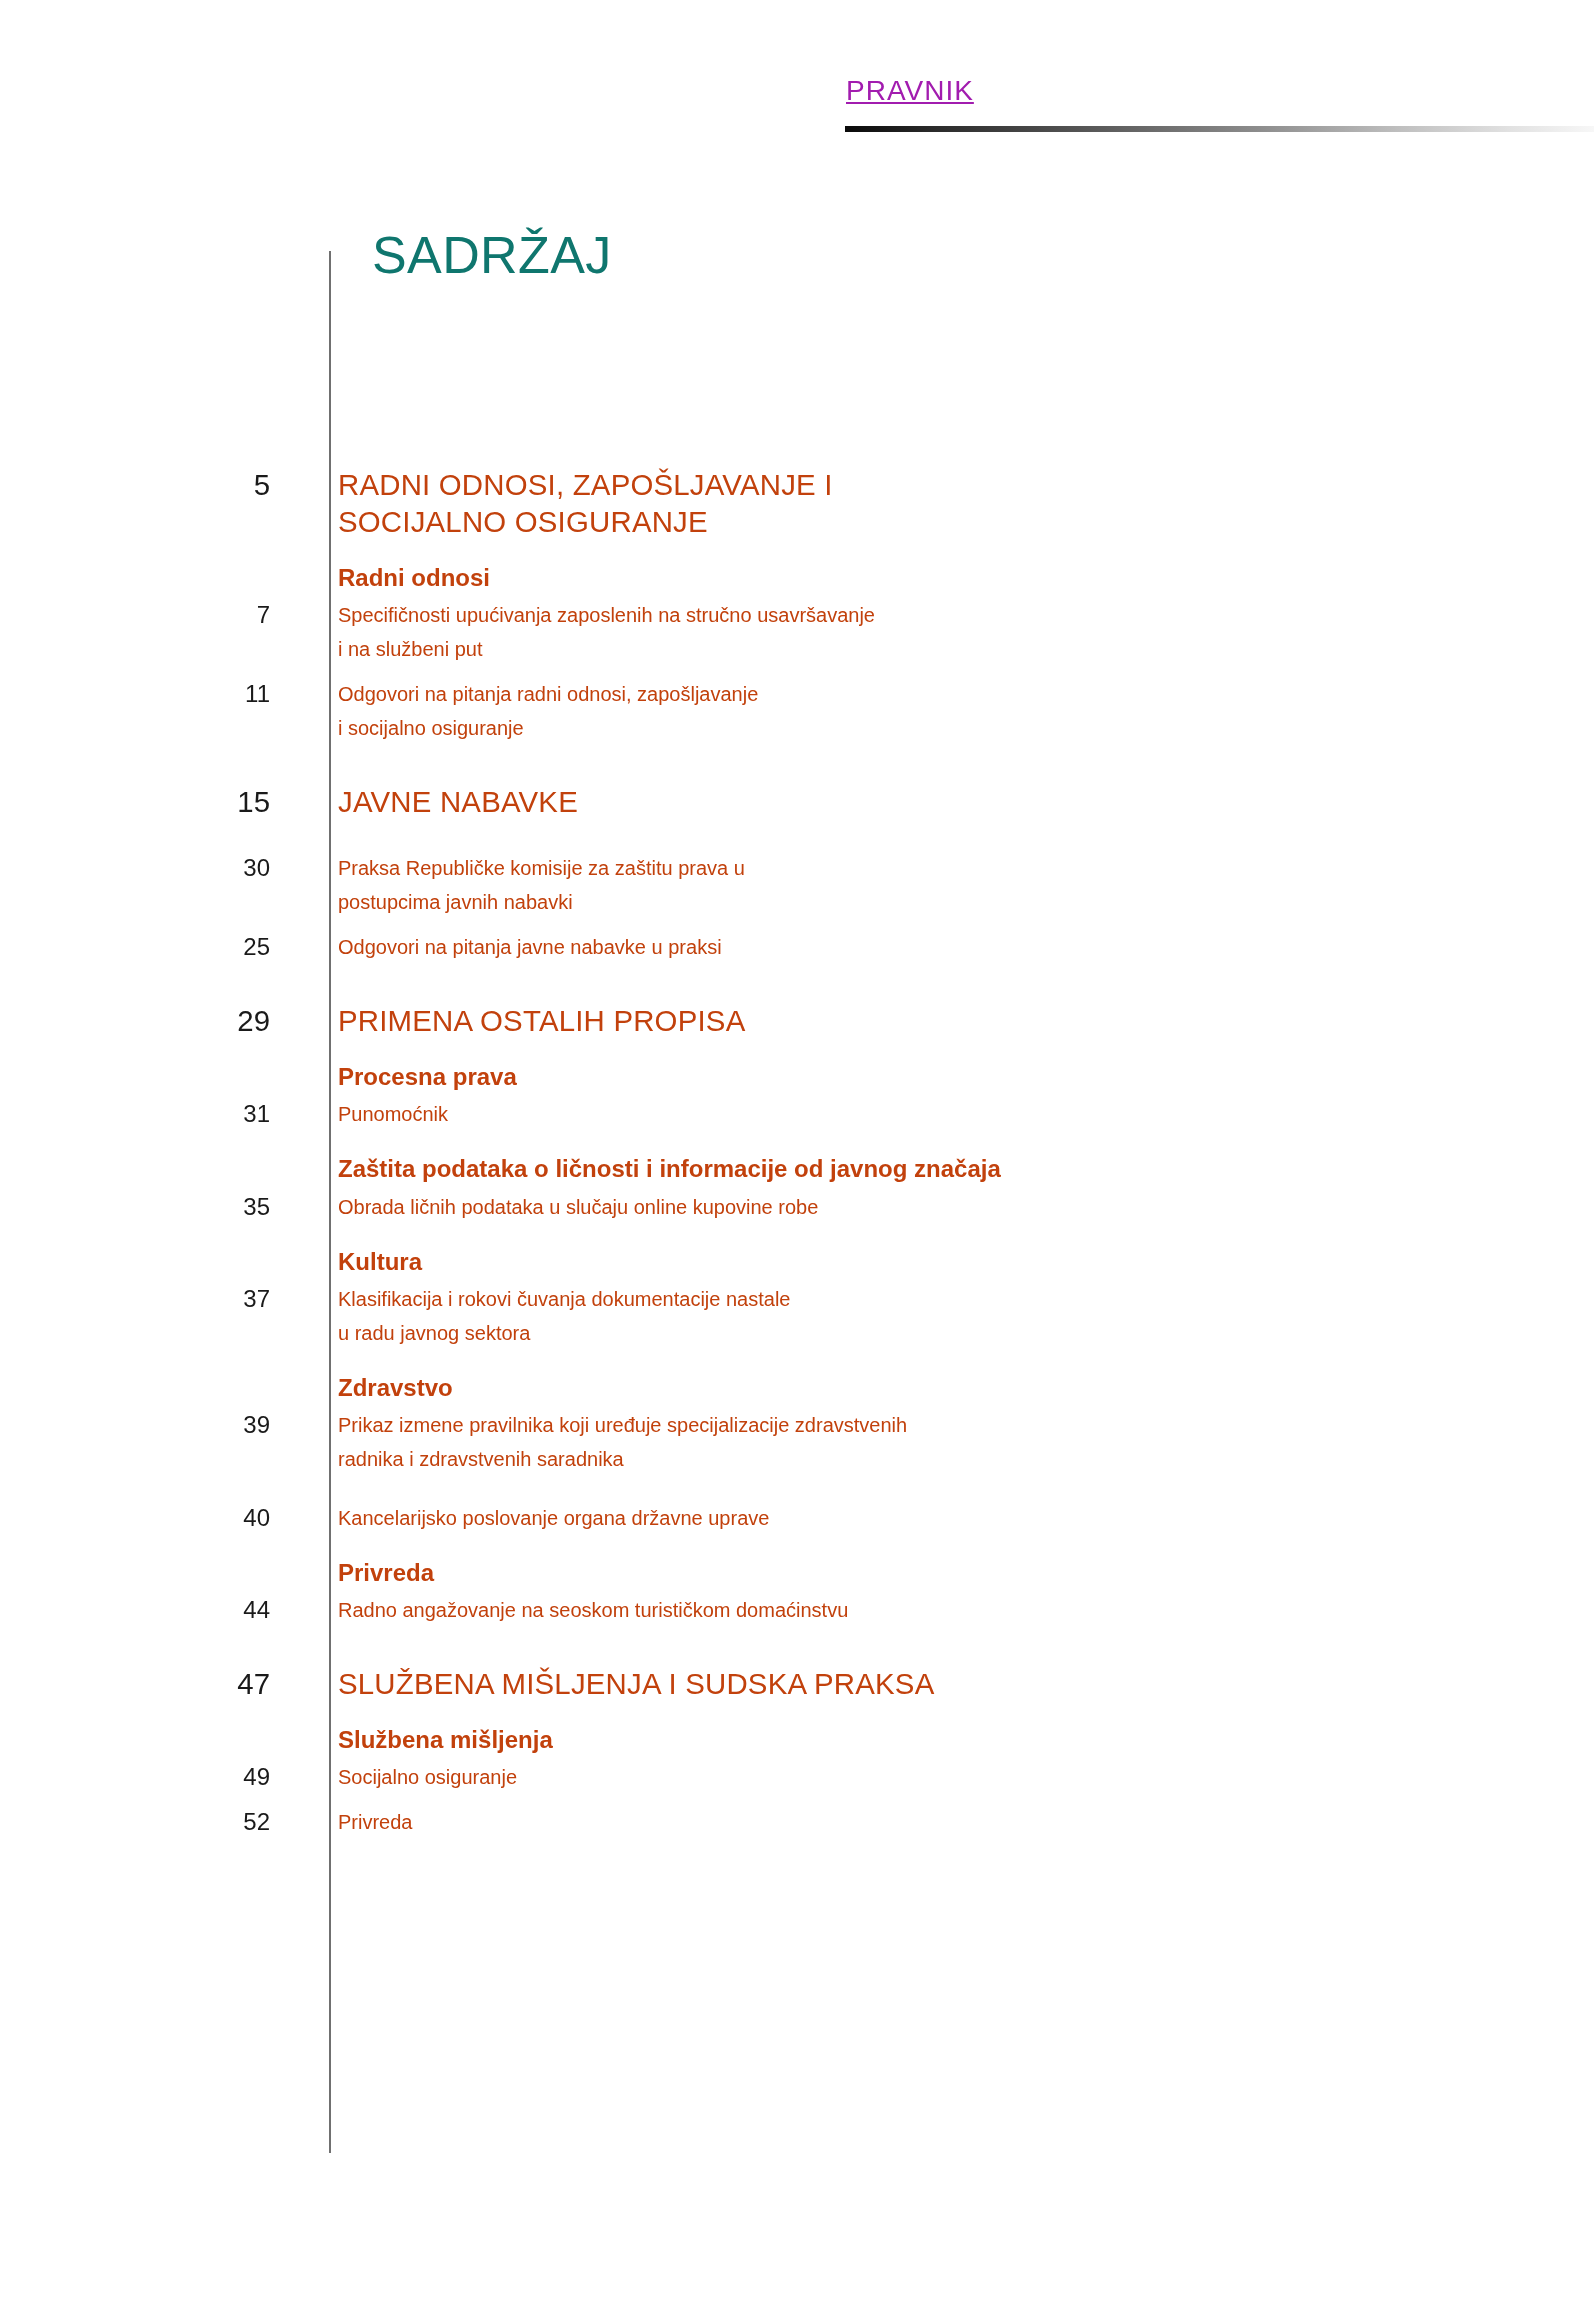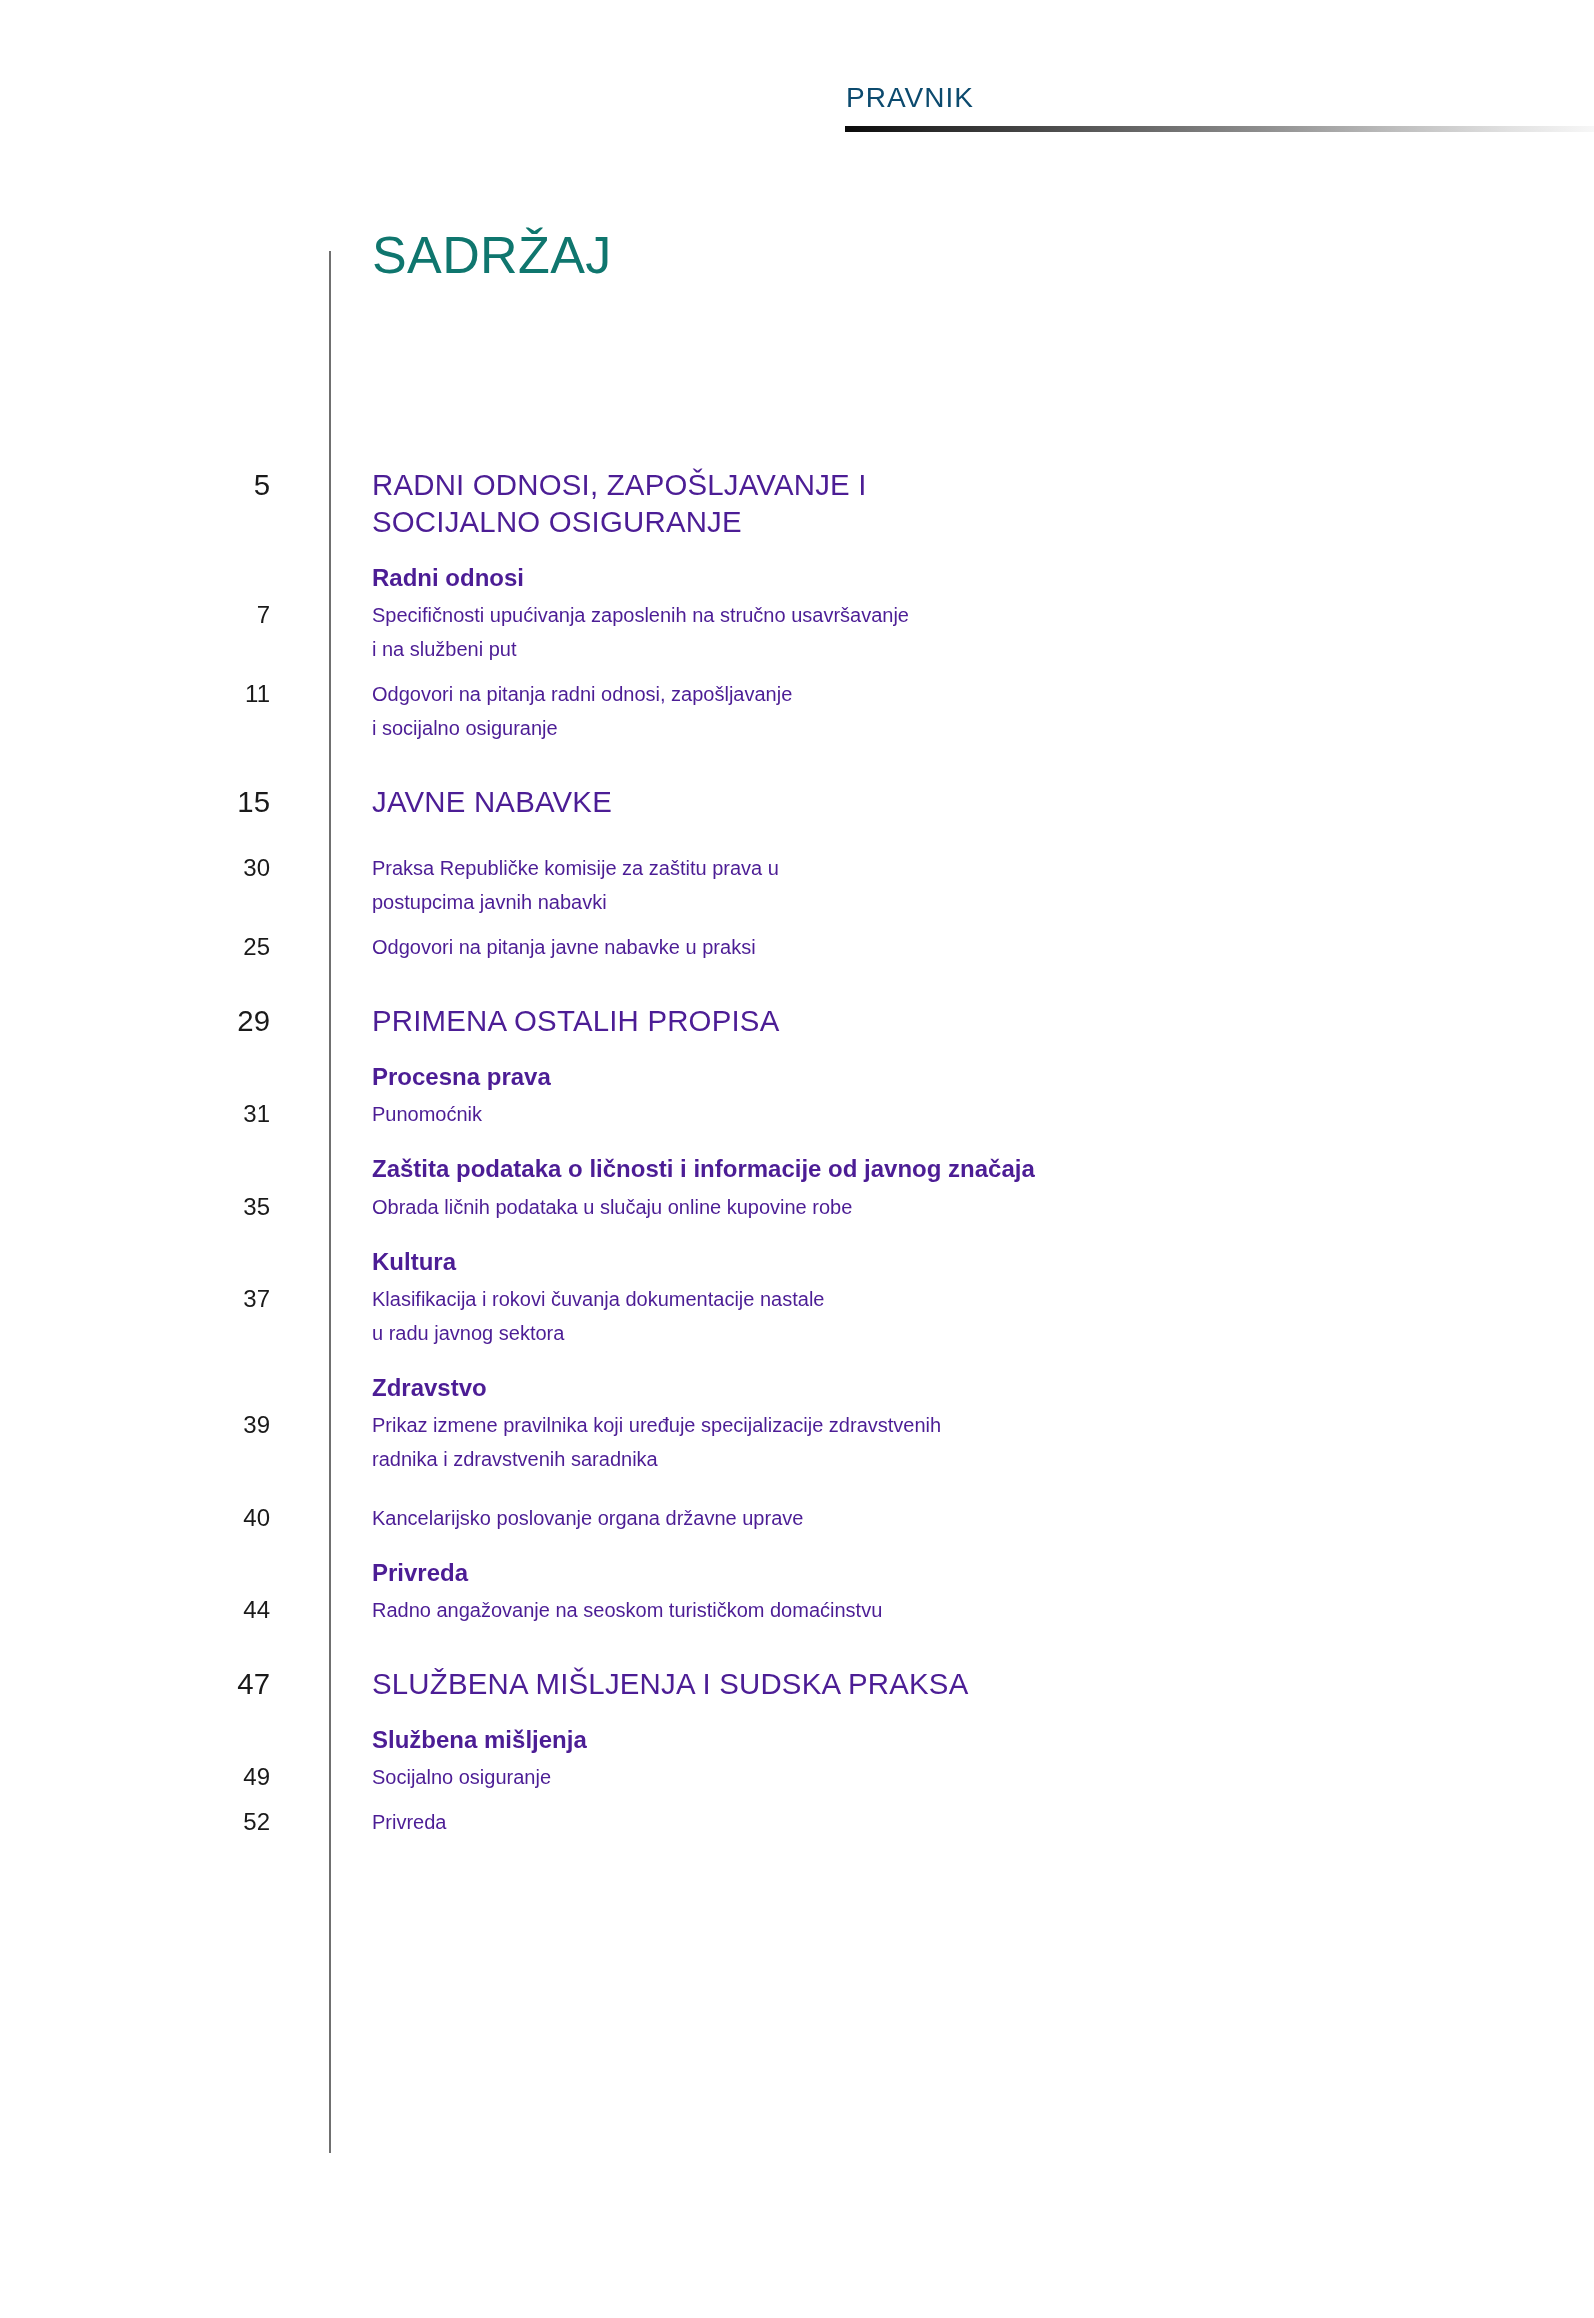--- a/index.html
+++ b/index.html
@@ -20,26 +20,27 @@
   .page-header {
     position: absolute;
     top: 0;
     left: 0;
     width: 1594px;
     height: 139px;
   }
   .header-label {
     position: absolute;
     left: 846px;
-    top: 82px;
+    top: 75px;
     font-size: 28px;
     font-weight: 400;
     letter-spacing: 1px;
-    color: #0c4a6e;
+    color: #a21caf;
     white-space: nowrap;
+    text-decoration: underline;
   }
   .header-rule {
     position: absolute;
     left: 845px;
     top: 126px;
     width: 749px;
     height: 5.7px;
     background: linear-gradient(to right,
         #0a0a0a 0%,
         #2b2b2b 12%,
@@ -91,23 +92,23 @@
   .row-num {
     width: 270px;
     flex: 0 0 270px;
     text-align: right;
     padding-right: 0;
     color: #1a1a1a;
     font-weight: 400;
   }
 
   .row-text {
-    margin-left: 102px;
+    margin-left: 68px;
     max-width: 1080px;
-    color: #4c1d95;
+    color: #c2410c;
   }
 
   
   .toc-row.section .row-num {
     font-size: 29.4px;
     line-height: 37px;
     font-weight: 400;
   }
   .toc-row.section .row-text {
     font-size: 29.4px;

